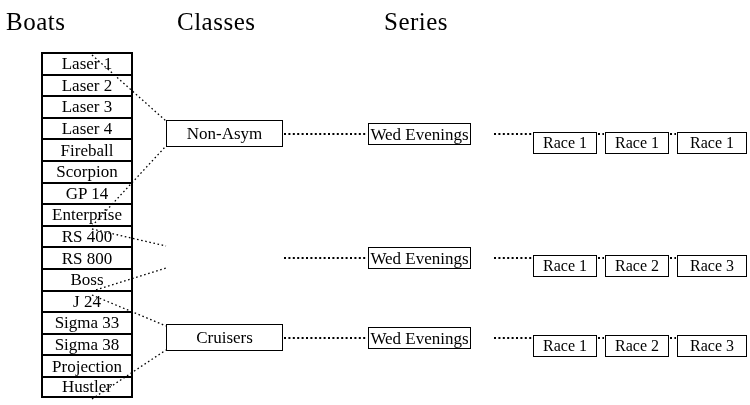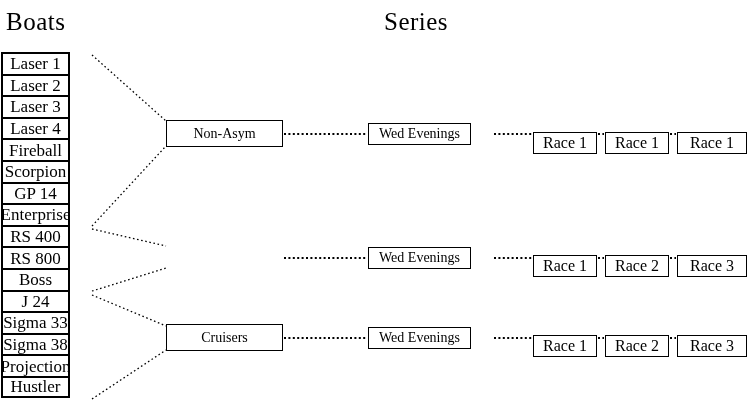--- a/index.html
+++ b/index.html
@@ -21,21 +21,22 @@
   }
   #hdr-boats   { left: 6px; }
   #hdr-classes { left: 177px; }
   #hdr-series  { left: 384px; }
   #hdr-races   { left: 603px; }
 
   .boats-stack {
     position: absolute;
     left: 1px;
     top: 52px;
-    width: 69px;
+    width: 92px;
+    padding-left: 40px;
   }
   .boat-row {
     box-sizing: border-box;
     height: 21.6px;
     border-left: 2px solid #000;
     border-right: 2px solid #000;
     border-top: 2px solid #000;
     display: flex;
     align-items: center;
     justify-content: center;
@@ -46,21 +47,21 @@
   }
   .boat-row:last-child { border-bottom: 2px solid #000; }
 
   .node {
     position: absolute;
     box-sizing: border-box;
     border: 1px solid #000;
     display: flex;
     align-items: center;
     justify-content: center;
-    font-size: 14px;
+    font-size: 17px;
     line-height: 1;
     white-space: nowrap;
     background: #ffffff;
   }
   .class-box  { left: 166px; width: 117px; height: 27px; }
   #class-1 { top: 120px; }
   #class-2 { top: 244px; }
   #class-3 { top: 324px; text-align: center; }
 
   .series-box { left: 368px; width: 103px; height: 22px; }
@@ -94,20 +95,21 @@
     stroke-dasharray: 2 2.4;
     fill: none;
   }
 </style>
 </head>
 <body>
 
 <div class="canvas">
 
   <div class="col-header" id="hdr-boats">Boats</div>
+  <div class="col-header" id="hdr-classes">Classes</div>
   <div class="col-header" id="hdr-series">Series</div>
 
   <svg class="overlay" viewBox="0 0 750 405" xmlns="http://www.w3.org/2000/svg">
 
     <line class="fan-line" x1="92" y1="55" x2="166" y2="121"></line>
     <line class="fan-line" x1="92" y1="226" x2="166" y2="146"></line>
     <line class="fan-line" x1="92" y1="229" x2="166" y2="246"></line>
     <line class="fan-line" x1="92" y1="291" x2="166" y2="268"></line>
     <line class="fan-line" x1="92" y1="295" x2="166" y2="326"></line>
     <line class="fan-line" x1="92" y1="399" x2="166" y2="350"></line>

